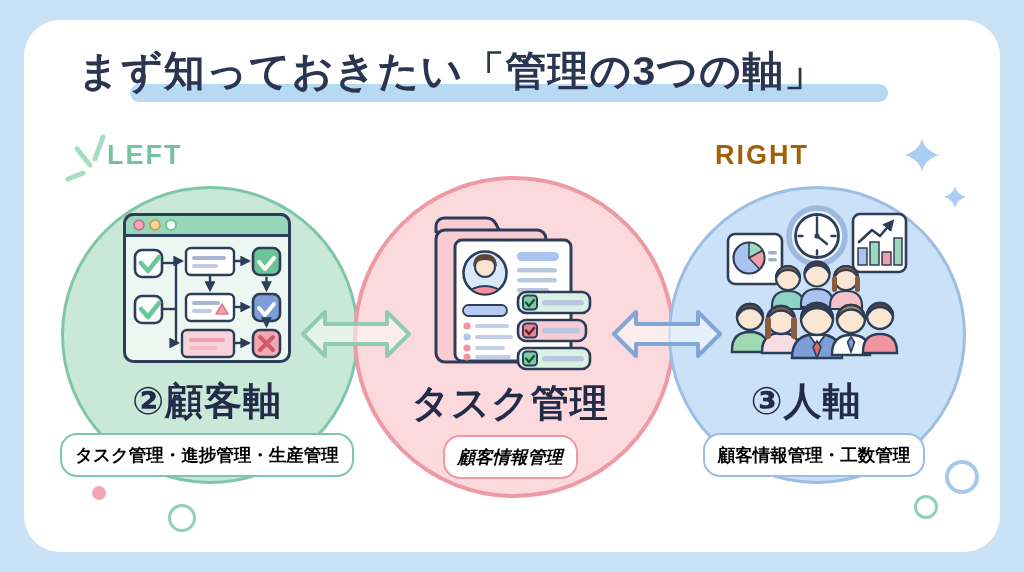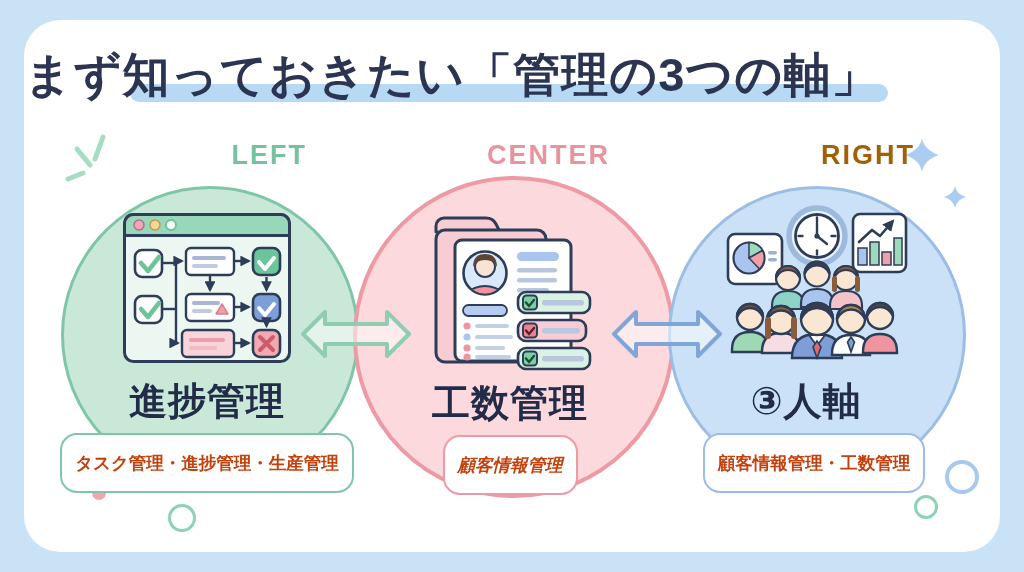--- a/index.html
+++ b/index.html
@@ -13,25 +13,25 @@
   .card{
     position:absolute;left:24px;top:20px;width:976px;height:532px;
     background:#ffffff;border-radius:36px;
   }
   .title-hl{
     position:absolute;left:130px;top:84px;width:758px;height:18px;
     background:#b7d9f4;border-radius:9px;z-index:1;
   }
   .page-title{
     position:absolute;left:0;top:44px;width:904px;text-align:center;
-    font-size:47px;font-weight:bold;color:#2b3450;letter-spacing:1px;
+    font-size:41px;font-weight:bold;color:#2b3450;letter-spacing:1px;
     z-index:2;margin:0;
   }
   .pos-label{
-    position:absolute;top:140px;width:200px;text-align:right;
+    position:absolute;top:140px;width:200px;text-align:left;
     font-size:27px;font-weight:bold;letter-spacing:2px;z-index:3;
   }
   #pos-left{left:107px;color:#76c29e;}
   #pos-center{left:410px;color:#e8939e;}
   #pos-right{left:715px;color:#a16207;}
   .circle{position:absolute;border-radius:50%;z-index:2;}
   #circle-left{left:61px;top:186px;width:292px;height:292px;background:#c9e8d8;border:3px solid #7fc6a9;}
   #circle-center{left:353px;top:176px;width:314px;height:314px;background:#fbd9dd;border:4px solid #ee9aa4;}
   #circle-right{left:668px;top:186px;width:292px;height:292px;background:#cbe1f7;border:3px solid #9cbde4;}
   .icon-svg{position:absolute;z-index:4;}
@@ -44,21 +44,21 @@
   }
   #axis-left{left:57px;top:376px;}
   #axis-center{left:360px;top:378px;}
   #axis-right{left:656px;top:376px;}
   .pill-wrap{position:absolute;width:330px;text-align:center;z-index:6;}
   #pill-left{left:42px;top:433px;}
   #pill-center{left:345px;top:435px;font-style:italic;}
   #pill-right{left:649px;top:433px;}
   .pill{
     display:inline-block;background:#ffffff;border-radius:17px;
-    padding:16px 13px;font-size:17.5px;font-weight:bold;color:#c2410c;
+    padding:8px 13px;font-size:17.5px;font-weight:bold;color:#000000;
     white-space:nowrap;
   }
   #pill-left .pill{border:2.5px solid #7fc6a9;}
   #pill-center .pill{border:2.5px solid #ee9aa4;}
   #pill-right .pill{border:2.5px solid #9cbde4;}
   .arrow-svg{position:absolute;z-index:7;width:110px;height:56px;top:306px;}
   #arrow-left-center{left:301px;}
   #arrow-center-right{left:612px;}
   .deco{position:absolute;z-index:3;}
   .dot{border-radius:50%;}
@@ -83,21 +83,20 @@
       <line x1="6" y1="47" x2="21" y2="41"></line>
     </g>
   </svg>
 
   <svg class="deco" style="left:905px;top:138px;" width="72" height="82" viewBox="0 0 72 82">
     <path d="M17,0 Q19,12 34,17 Q19,22 17,34 Q15,22 0,17 Q15,12 17,0" fill="#abcdf1"></path>
     <path d="M50,48 Q51.3,56 61,59 Q51.3,62 50,70 Q48.7,62 39,59 Q48.7,56 50,48" fill="#abcdf1"></path>
   </svg>
 
   <div class="pos-label" id="pos-left">LEFT</div>
-  <div class="pos-label" id="pos-center">CENTER</div>
   <div class="pos-label" id="pos-right">RIGHT</div>
 
   <div class="circle" id="circle-left"></div>
   <div class="circle" id="circle-center"></div>
   <div class="circle" id="circle-right"></div>
 
   <svg class="icon-svg" id="icon-left" viewBox="0 0 170 152">
     <defs>
       <marker id="ah" viewBox="0 0 10 10" refX="8" refY="5" markerWidth="4.5" markerHeight="4.5" orient="auto-start-reverse">
         <path d="M0,0 L10,5 L0,10 z" fill="#2e3d57"></path>
@@ -272,22 +271,22 @@
     </g>
   </svg>
 
   <svg class="arrow-svg" id="arrow-left-center" viewBox="0 0 110 56">
     <polygon points="2,28 24,6 24,18 86,18 86,6 108,28 86,50 86,38 24,38 24,50" fill="rgba(255,255,255,0.5)" stroke="#8fccb2" stroke-width="4" stroke-linejoin="round"></polygon>
   </svg>
   <svg class="arrow-svg" id="arrow-center-right" viewBox="0 0 110 56">
     <polygon points="2,28 24,6 24,18 86,18 86,6 108,28 86,50 86,38 24,38 24,50" fill="rgba(255,255,255,0.5)" stroke="#7fa6d6" stroke-width="4" stroke-linejoin="round"></polygon>
   </svg>
 
-  <div class="axis-label" id="axis-left">進捗管理</div>
-  <div class="axis-label" id="axis-center">工数管理</div>
+  <div class="axis-label" id="axis-left">②顧客軸</div>
+  <div class="axis-label" id="axis-center">タスク管理</div>
   <div class="axis-label" id="axis-right">③人軸</div>
 
   <div class="pill-wrap" id="pill-left">
     <span class="pill">タスク管理・進捗管理・生産管理</span>
   </div>
   <div class="pill-wrap" id="pill-center">
     <span class="pill">顧客情報管理</span>
   </div>
   <div class="pill-wrap" id="pill-right">
     <span class="pill">顧客情報管理・工数管理</span>

